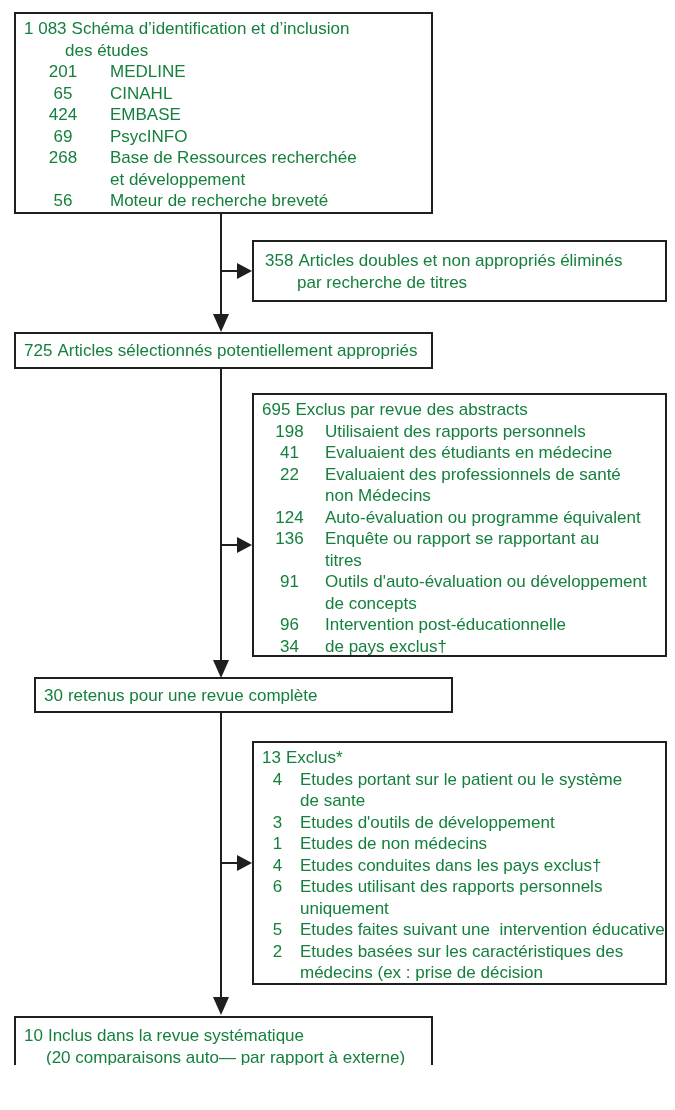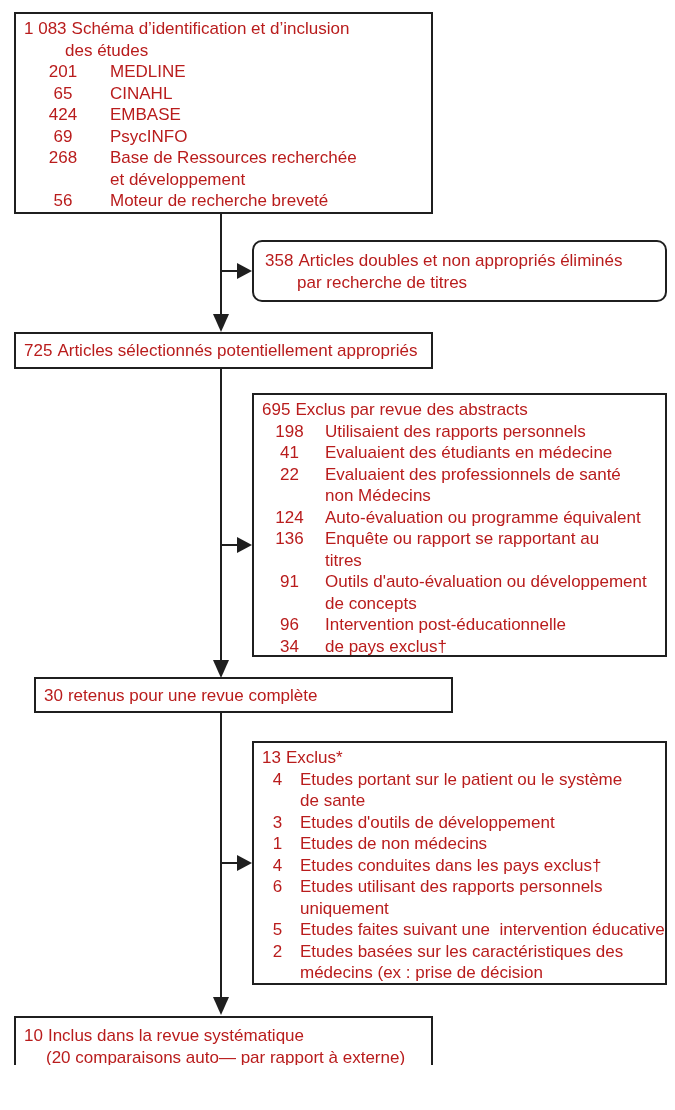--- a/index.html
+++ b/index.html
@@ -2,40 +2,40 @@
 <html><head>
 <meta charset="utf-8">
 <style>
   html,body{margin:0;padding:0;background:#ffffff;}
   .canvas{
     position:relative;
     width:675px;height:1065px;
     background:#ffffff;
     font-family:"Liberation Sans","DejaVu Sans",sans-serif;
     font-size:17px;
-    color:#b91c1c;
+    color:#15803d;
     overflow:hidden;
   }
   .box{
     position:absolute;
     border:2px solid #1f1f1f;
     background:#ffffff;
     box-sizing:border-box;
   }
   .line{display:flex;line-height:21.5px;}
   .num{flex:0 0 auto;text-align:center;white-space:pre;}
   .txt{white-space:pre;}
   .line.head .num{width:auto;text-align:left;margin-right:5px;}
 
   #b1{left:14px;top:12px;width:419px;height:202px;padding:4px 6px 0 8px;}
   #b1 .item .num{width:78px;margin-right:8px;}
   #b1 .cont{padding-left:41px;}
   #b1 .cont2{padding-left:86px;}
 
-  #b2{left:252px;top:240px;width:415px;height:62px;padding:8px 6px 0 11px;border-radius:10px;}
+  #b2{left:252px;top:240px;width:415px;height:62px;padding:8px 6px 0 11px;}
   #b2 .cont{padding-left:32px;}
 
   #b3{left:14px;top:332px;width:419px;height:37px;padding:6px 6px 0 8px;}
 
   #b4{left:252px;top:393px;width:415px;height:264px;padding:4px 4px 0 8px;}
   #b4 .item .num{width:55px;margin-right:8px;}
   #b4 .cont{padding-left:63px;}
 
   #b5{left:14px;top:677px;width:419px;height:36px;padding:6px 6px 0 8px;margin-left:20px;}
 

